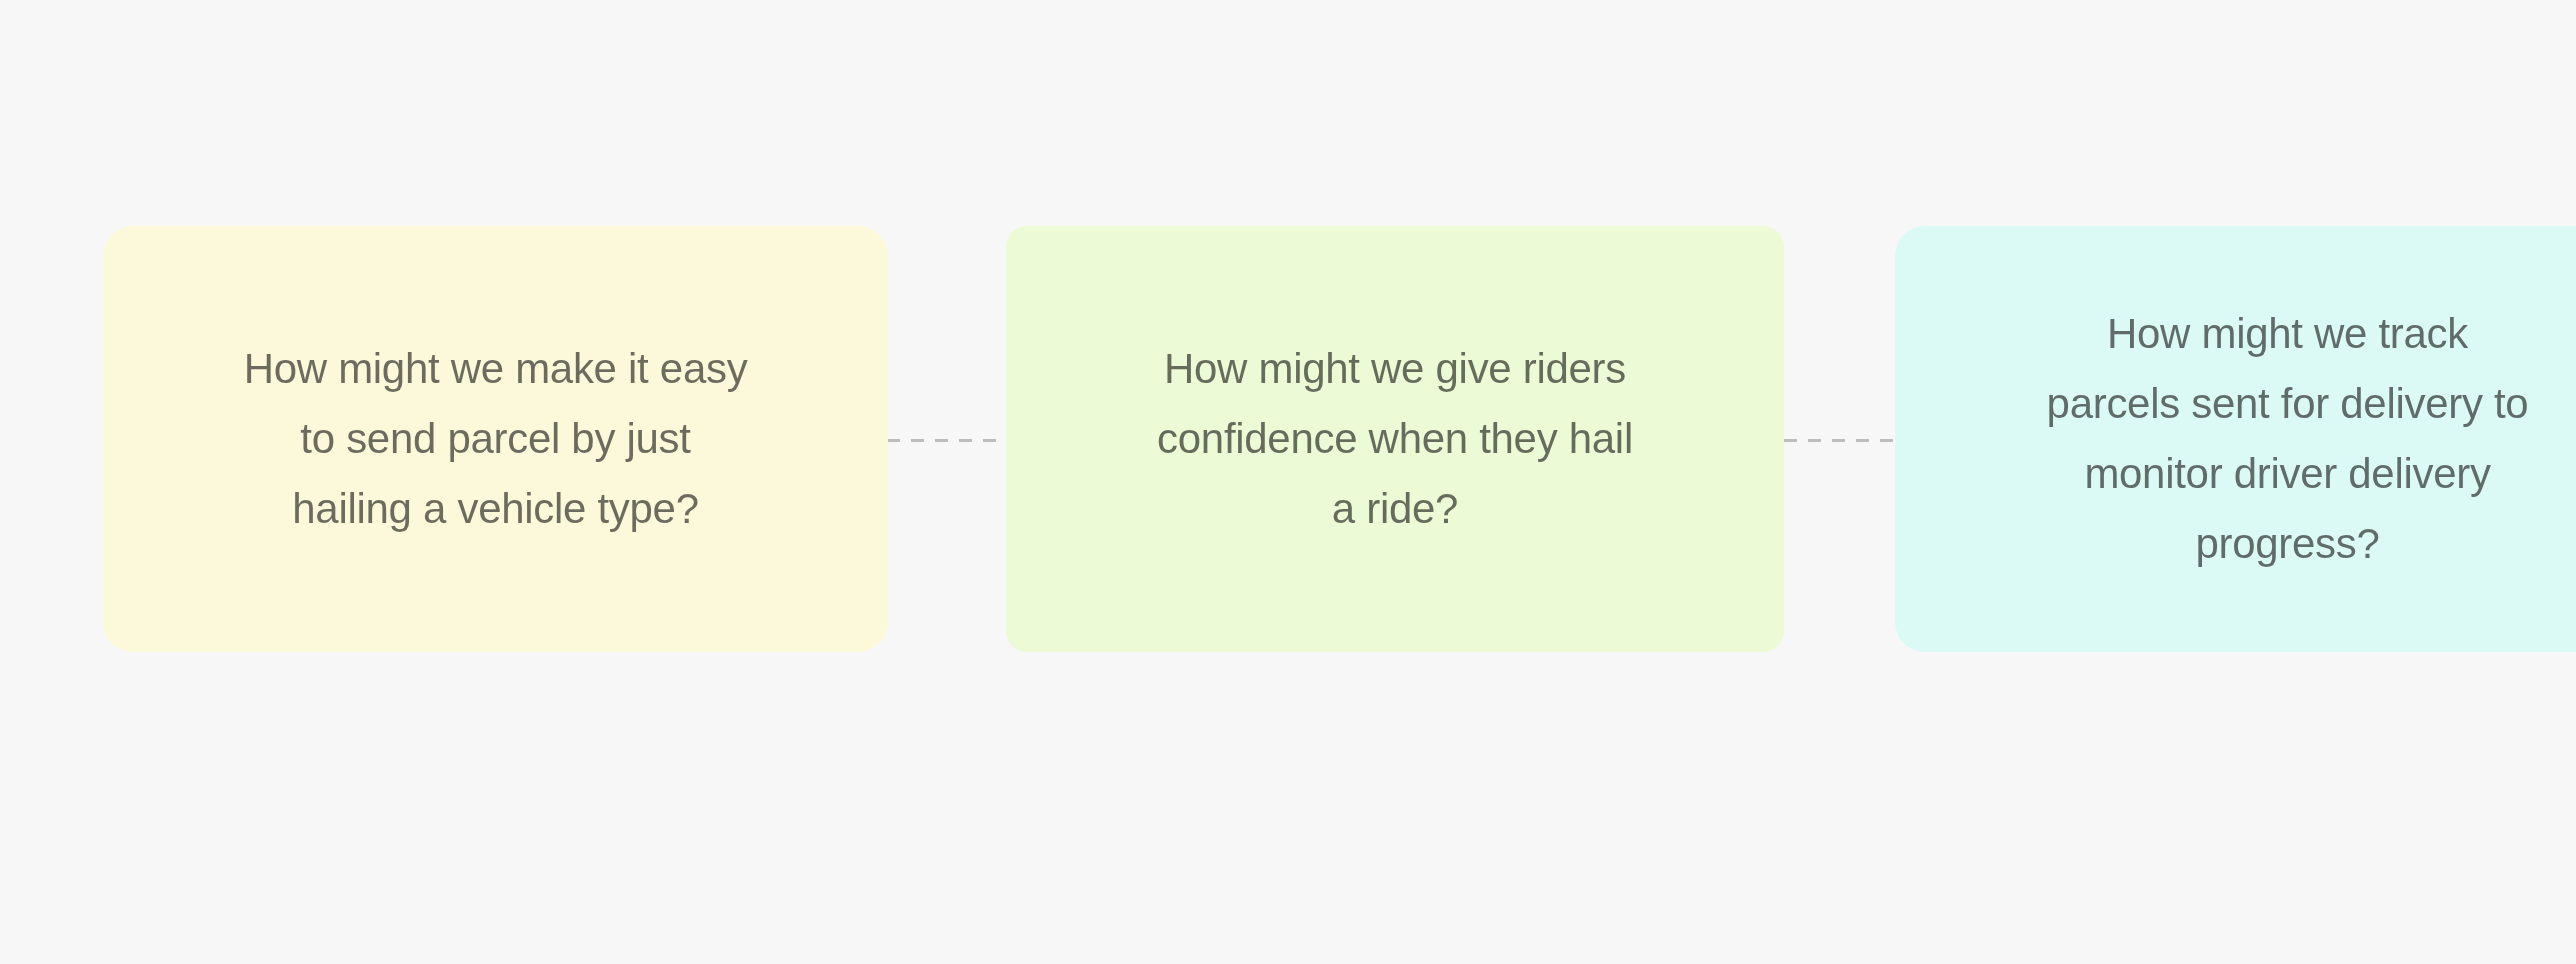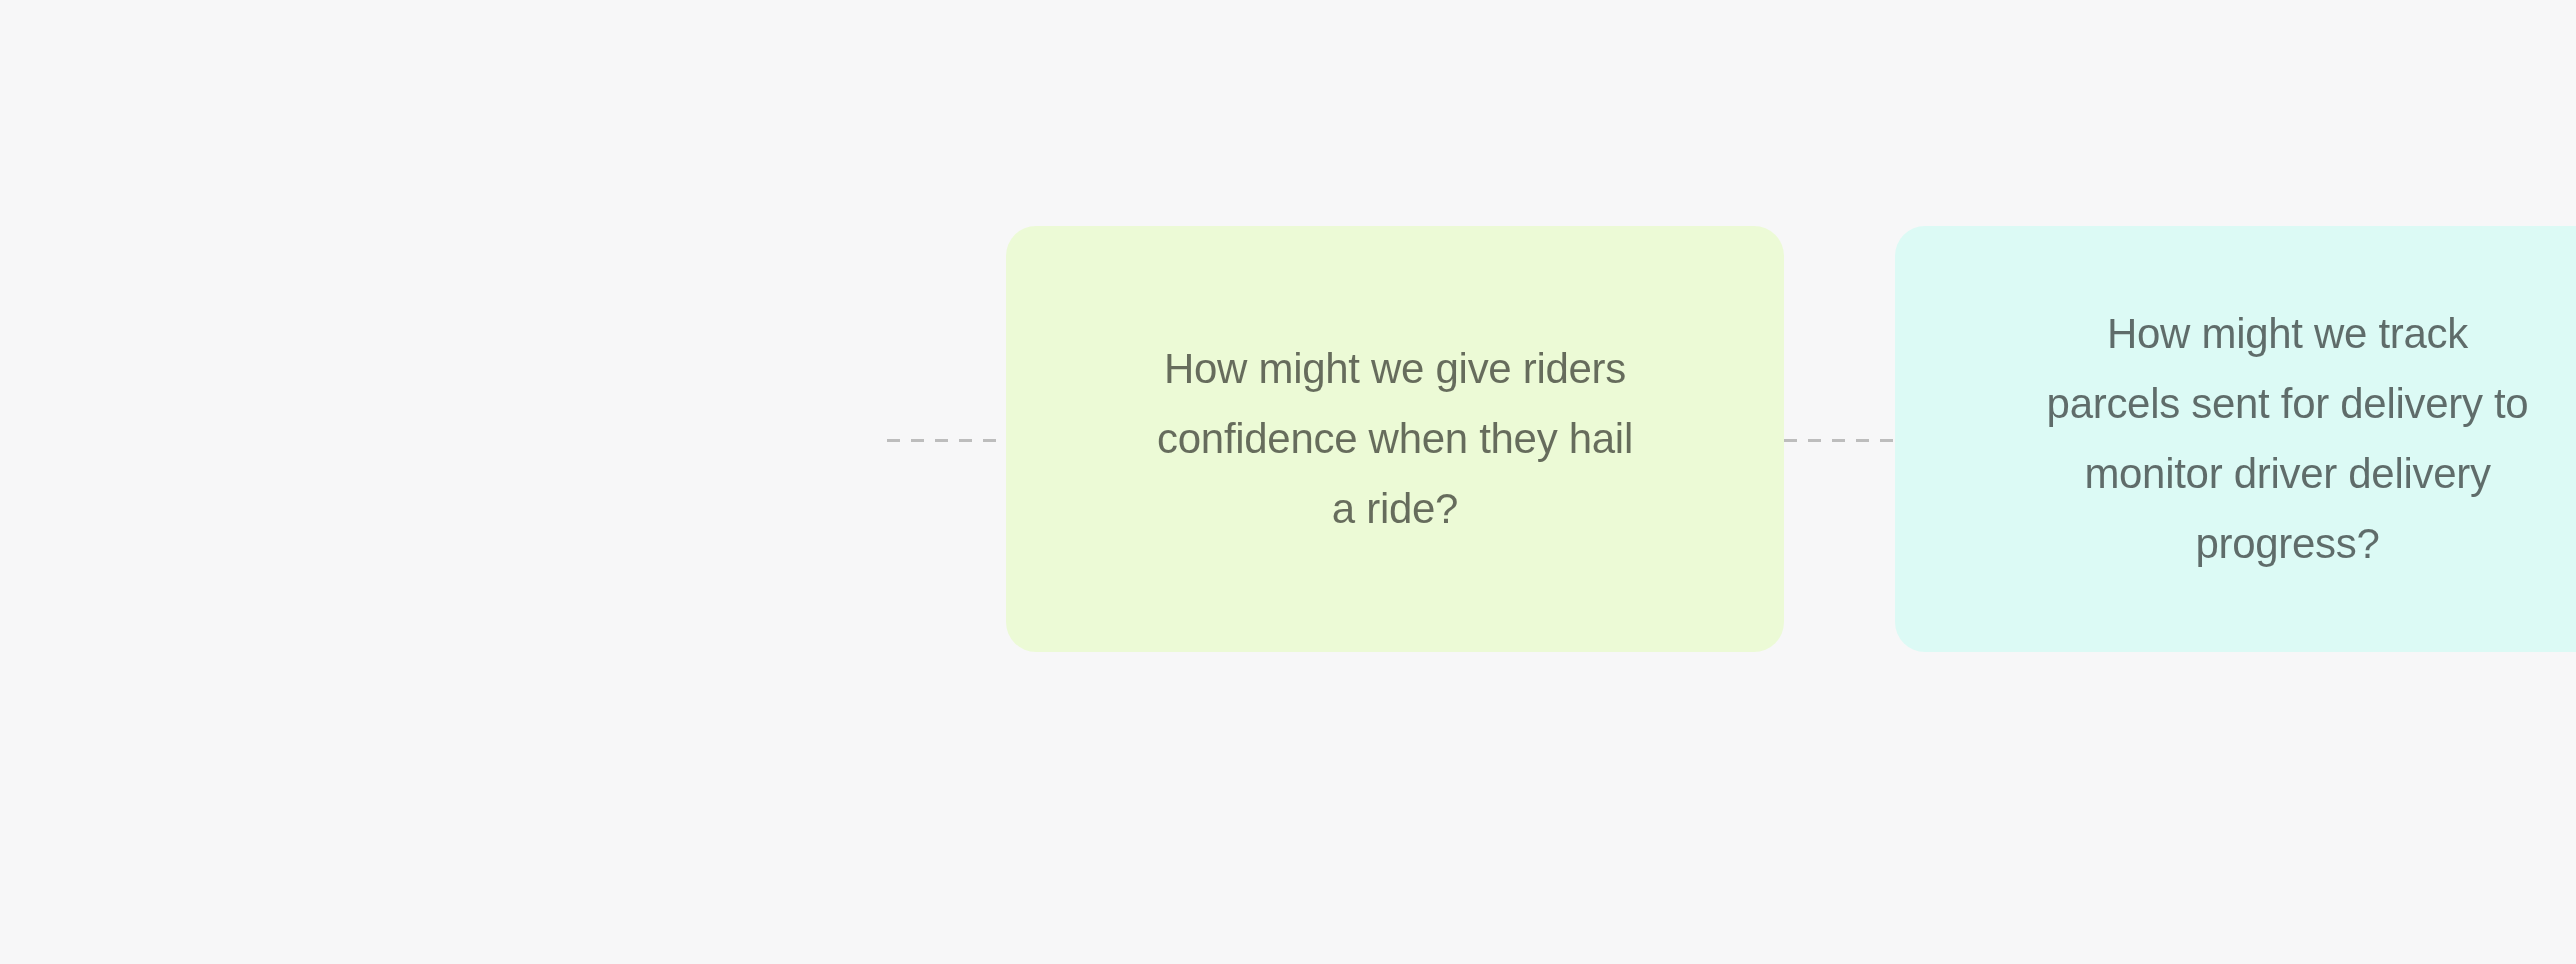--- a/index.html
+++ b/index.html
@@ -43,33 +43,38 @@
     height: 2.6px;
     background: repeating-linear-gradient(
       to right,
       #BDBDBD 0px,
       #BDBDBD 13px,
       transparent 13px,
       transparent 24px
     );
   }
   #note-1 { left: 103px;  width: 785px; }
-  #note-2 { left: 1006px; width: 778px; }
+  #note-2 { left: 1006px; width: 778px; border-radius: 21px; }
   #note-3 { left: 1895px; width: 785px; }
   #connector-1 { left: 887px; width: 118px; }
   #connector-2 { left: 1784px; width: 112px; }
 </style>
 </head>
 <body style="background: rgb(247, 247, 248);">
 
 <div class="canvas">
 
   <div class="connector" id="connector-1"></div>
   <div class="connector" id="connector-2"></div>
 
+  <div class="sticky-note" id="note-1" style="background: rgb(251, 249, 218);">
+    <div class="sticky-note-text">How might we make it easy
+to send parcel by just
+hailing a vehicle type?</div>
+  </div>
 
   <div class="sticky-note" id="note-2" style="background: rgb(236, 250, 214);">
     <div class="sticky-note-text">How might we give riders
 confidence when they hail
 a ride?</div>
   </div>
 
   <div class="sticky-note" id="note-3" style="background: rgb(220, 250, 245);">
     <div class="sticky-note-text">How might we track
 parcels sent for delivery to

